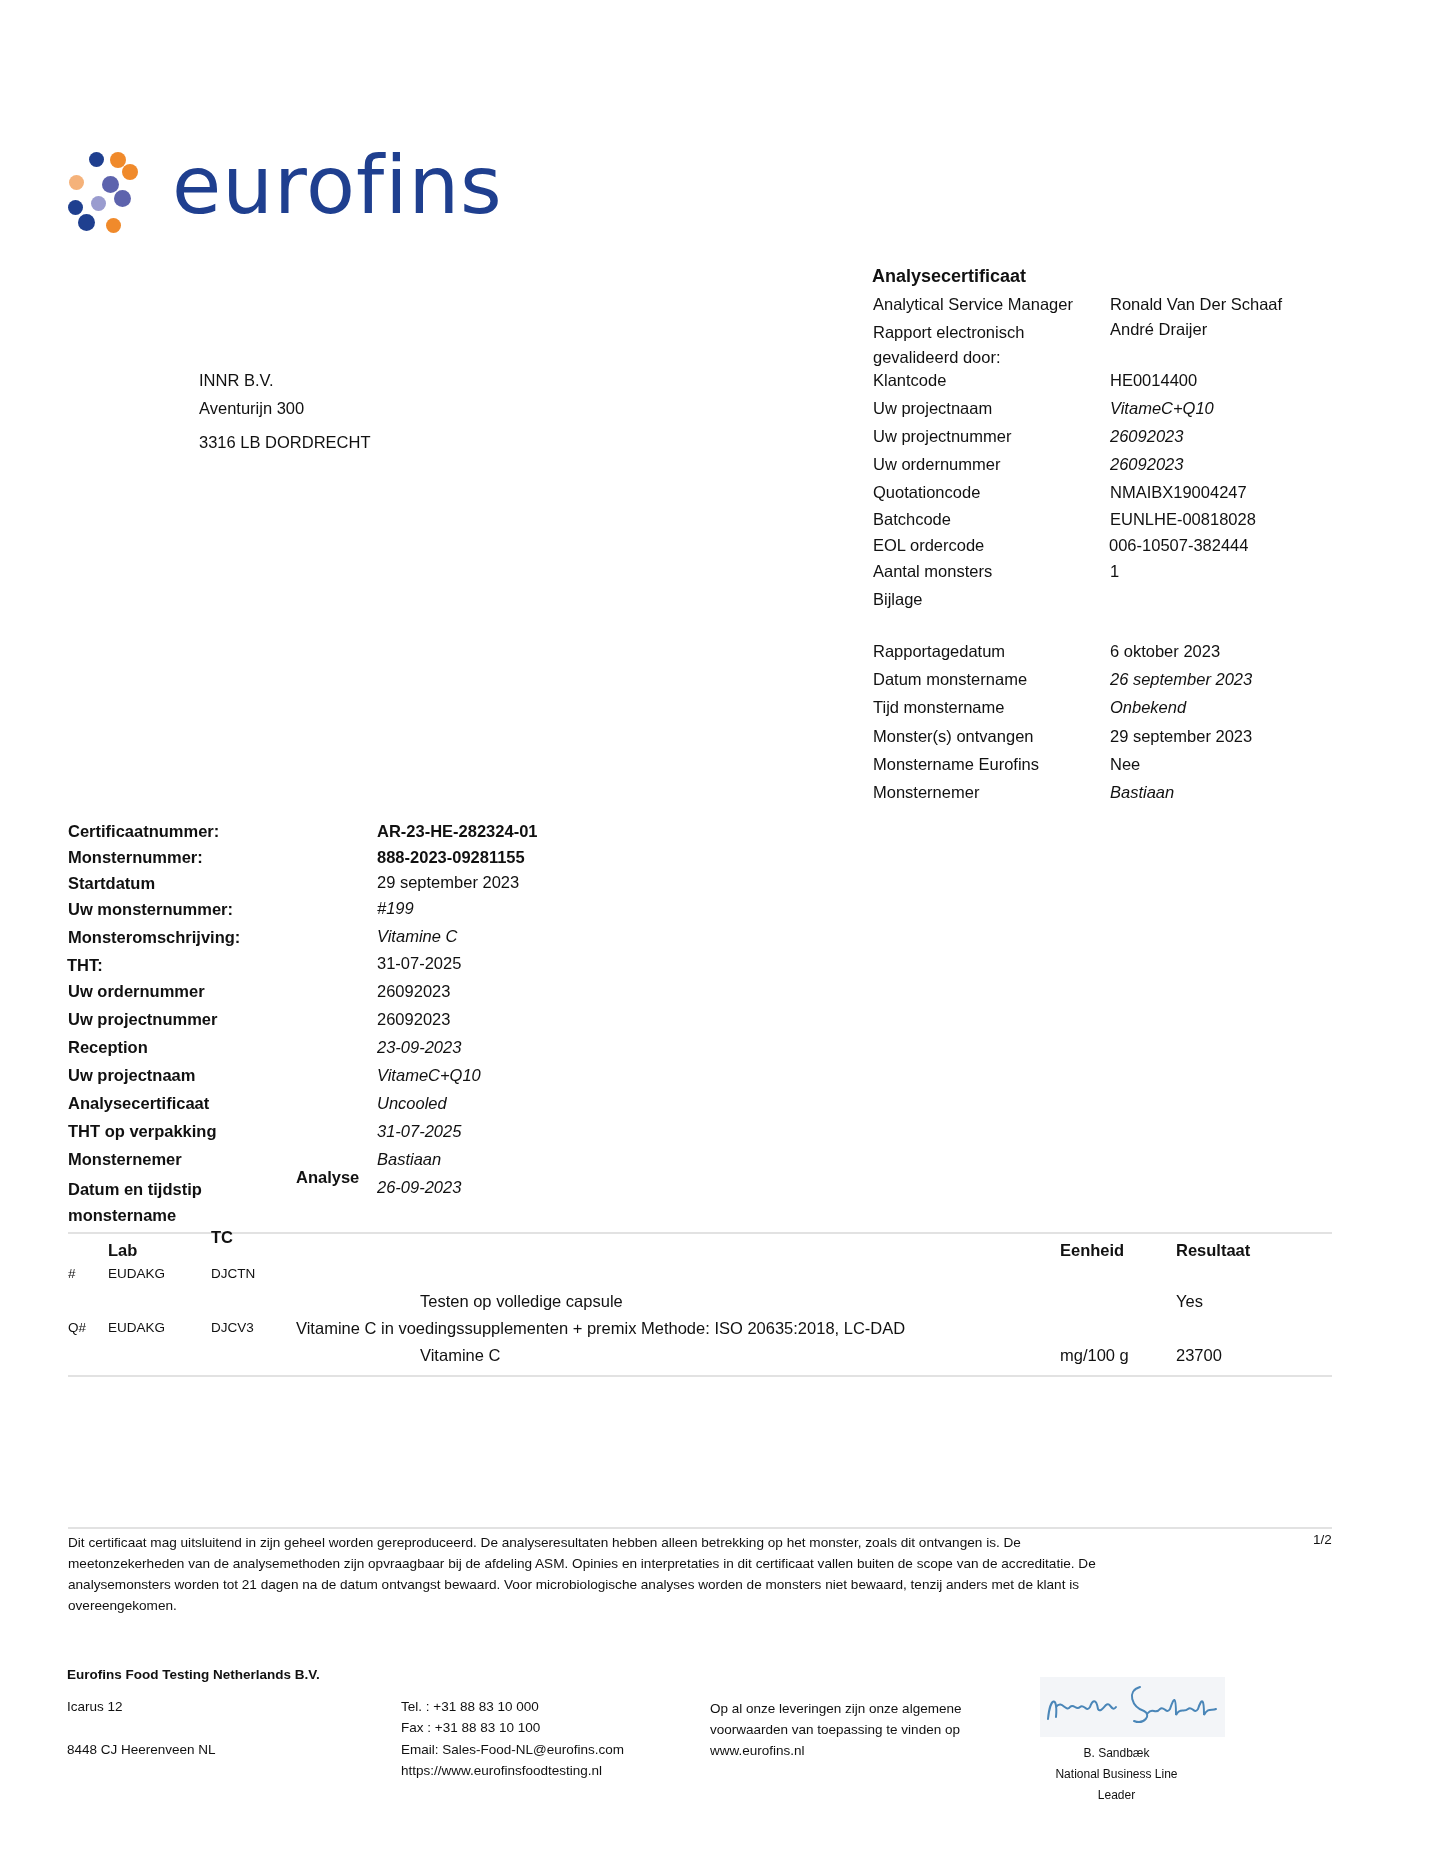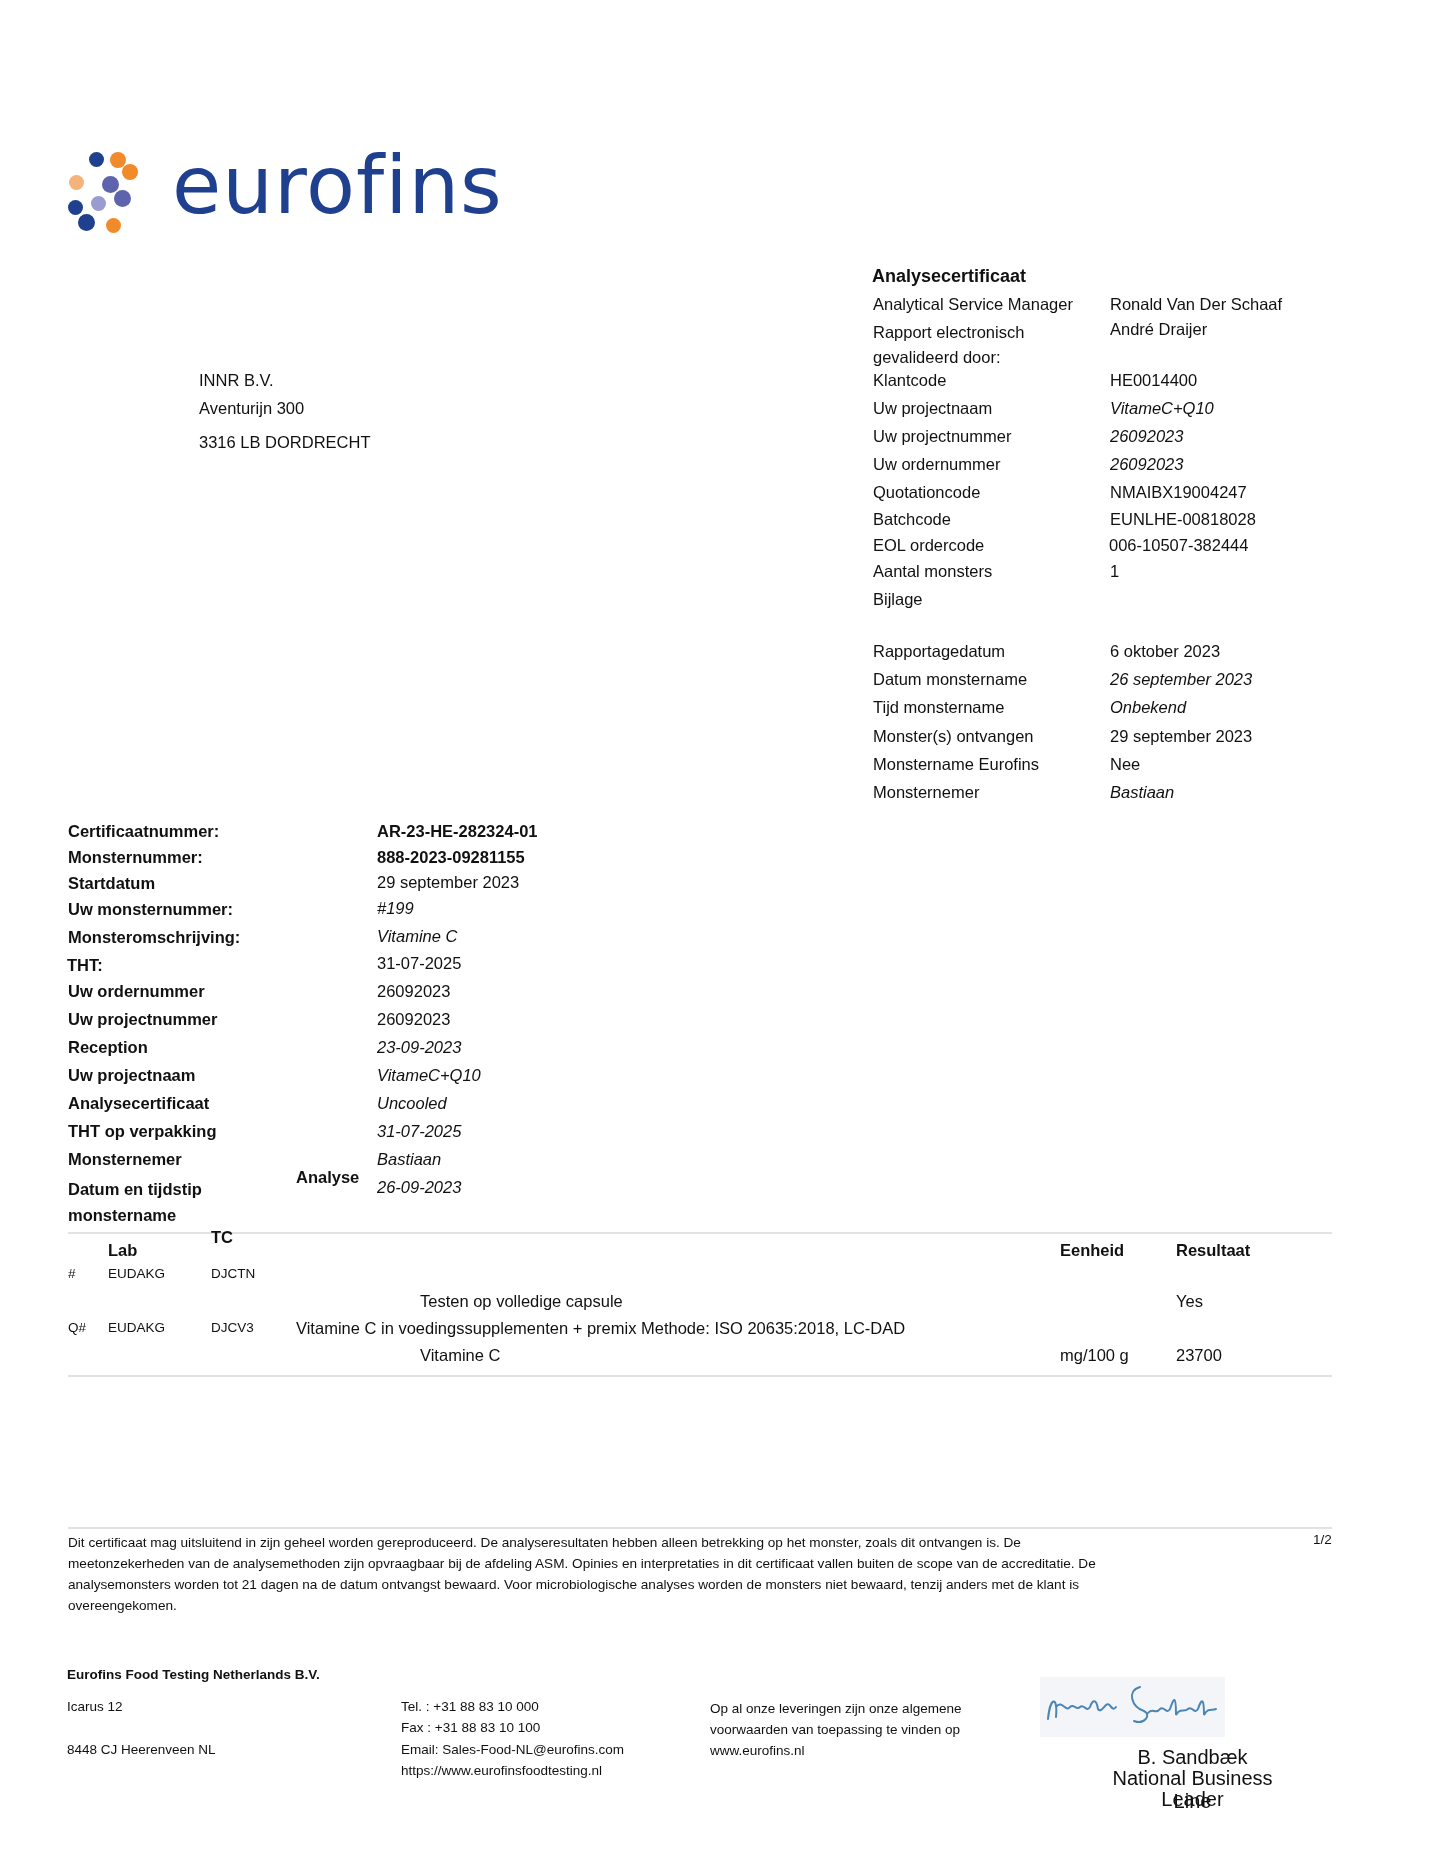--- a/index.html
+++ b/index.html
@@ -9,21 +9,21 @@
   .logo { position: absolute; left: 66px; top: 150px; width: 440px; height: 90px; }
   .logo-text { position: absolute; left: 106px; top: -14px; font-family: "DejaVu Sans", sans-serif; font-size: 80px; color: #1f3f8f; letter-spacing: 1px; line-height: 100px; }
   .dot { position: absolute; border-radius: 50%; }
   .bold { font-weight: bold; }
   .italic { font-style: italic; }
   .title { font-weight: bold; font-size: 18px; }
   .rule { position: absolute; height: 2px; background: #e2e2e2; }
   .small { font-size: 13.5px; }
   .disclaimer { position: absolute; left: 68px; top: 1532px; width: 1060px; font-size: 13.6px; line-height: 21px; white-space: normal; }
   .sig-box { position: absolute; left: 1040px; top: 1677px; width: 185px; height: 60px; background: #f3f5f8; }
-  .sig-center { position: absolute; left: 1100px; width: 185px; text-align: center; font-size: 20px; }
+  .sig-center { position: absolute; left: 1024px; width: 185px; text-align: center; font-size: 12px; }
 </style>
 </head>
 <body>
 
 <div class="logo">
   <div class="dot" style="left:23px;top:2px;width:15px;height:15px;background:#1f3f8f;"></div>
   <div class="dot" style="left:44px;top:2px;width:16px;height:16px;background:#f08a2b;"></div>
   <div class="dot" style="left:56px;top:14px;width:16px;height:16px;background:#f08a2b;"></div>
   <div class="dot" style="left:3px;top:25px;width:15px;height:15px;background:#f5b27a;"></div>
   <div class="dot" style="left:36px;top:26px;width:17px;height:17px;background:#5d63ad;"></div>

